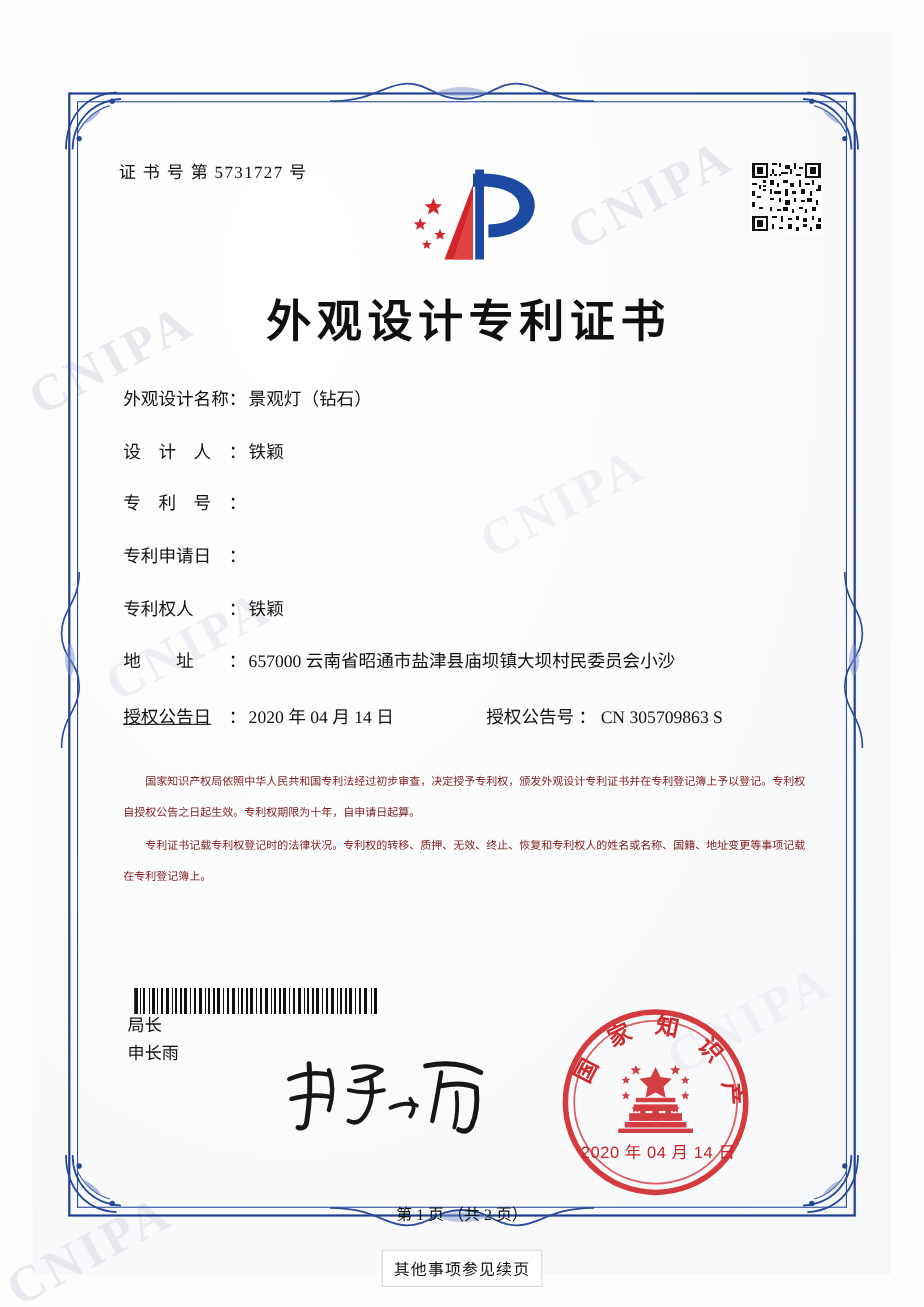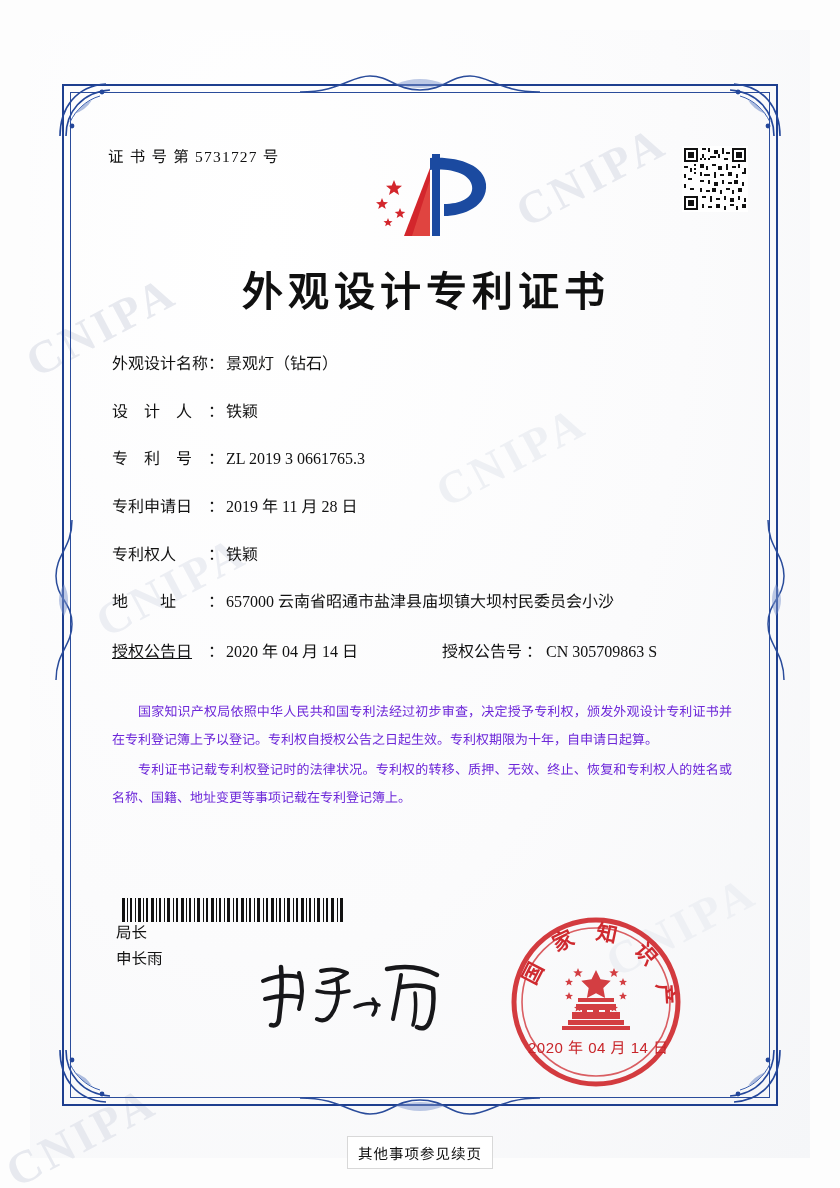--- a/index.html
+++ b/index.html
@@ -148,23 +148,23 @@
     margin-bottom: 22px;
   }
   .inline-left { width: 330px; display:flex; }
   .inline-left .f-label { flex: 0 0 96px; text-decoration: underline; }
 
   
   .para-block {
     position: absolute;
     left: 112px; top: 698px;
     width: 620px;
-    font-size: 13px;
+    font-size: 10px;
     line-height: 28px;
-    color: #6d28d9;
+    color: #7f1d1d;
     text-align: justify;
   }
   .para { text-indent: 2em; margin: 0 0 2px 0; }
 
   
   .barcode {
     position: absolute;
     left: 122px; top: 898px;
     width: 224px; height: 24px;
   }
@@ -399,27 +399,25 @@
 
     <div class="field-row">
       <span class="f-label">设　计　人</span>
       <span class="f-colon">：</span>
       <span class="f-value">铁颖</span>
     </div>
 
     <div class="field-row">
       <span class="f-label">专　利　号</span>
       <span class="f-colon">：</span>
-      <span class="f-value">ZL 2019 3 0661765.3</span>
     </div>
 
     <div class="field-row">
       <span class="f-label">专利申请日</span>
       <span class="f-colon">：</span>
-      <span class="f-value">2019 年 11 月 28 日</span>
     </div>
 
     <div class="field-row">
       <span class="f-label">专利权人</span>
       <span class="f-colon">：</span>
       <span class="f-value">铁颖</span>
     </div>
 
     <div class="field-row">
       <span class="f-label">地　　址</span>
@@ -561,14 +559,15 @@
     <defs>
       <path id="sealArc" d="M90,90 m-62,0 a62,62 0 1,1 124,0" transform="rotate(0 90 90)"></path>
     </defs>
     <text font-family="'Liberation Serif', serif" font-size="21" font-weight="bold" fill="#cf2a2f" letter-spacing="7">
       <textPath href="#sealArc" startOffset="8%">国 家 知 识 产 权 局</textPath>
     </text>
   </svg>
 
   <div class="seal-date">2020 年 04 月 14 日</div>
 
+  <div class="page-no">第 1 页 （共 2 页）</div>
   <div class="footnote">其他事项参见续页</div>
 </div>
 
 </body></html>

